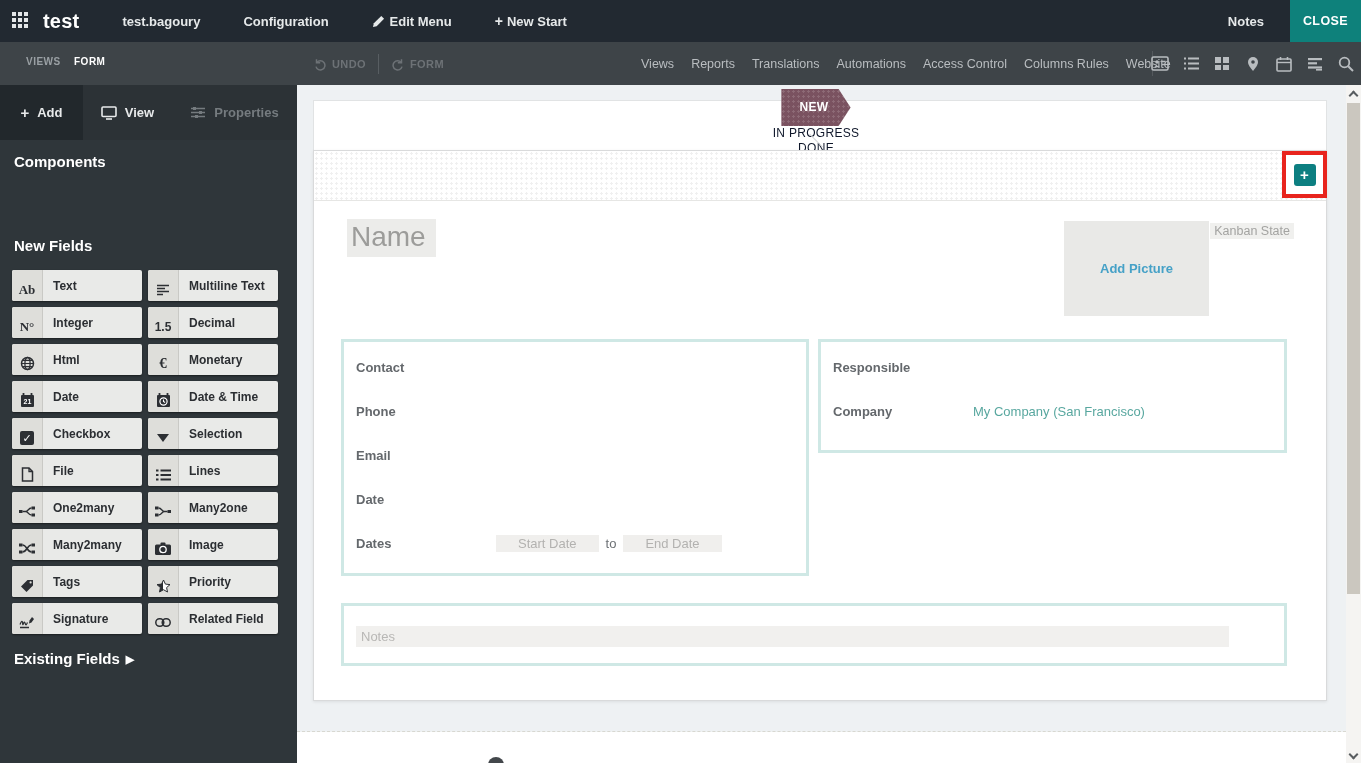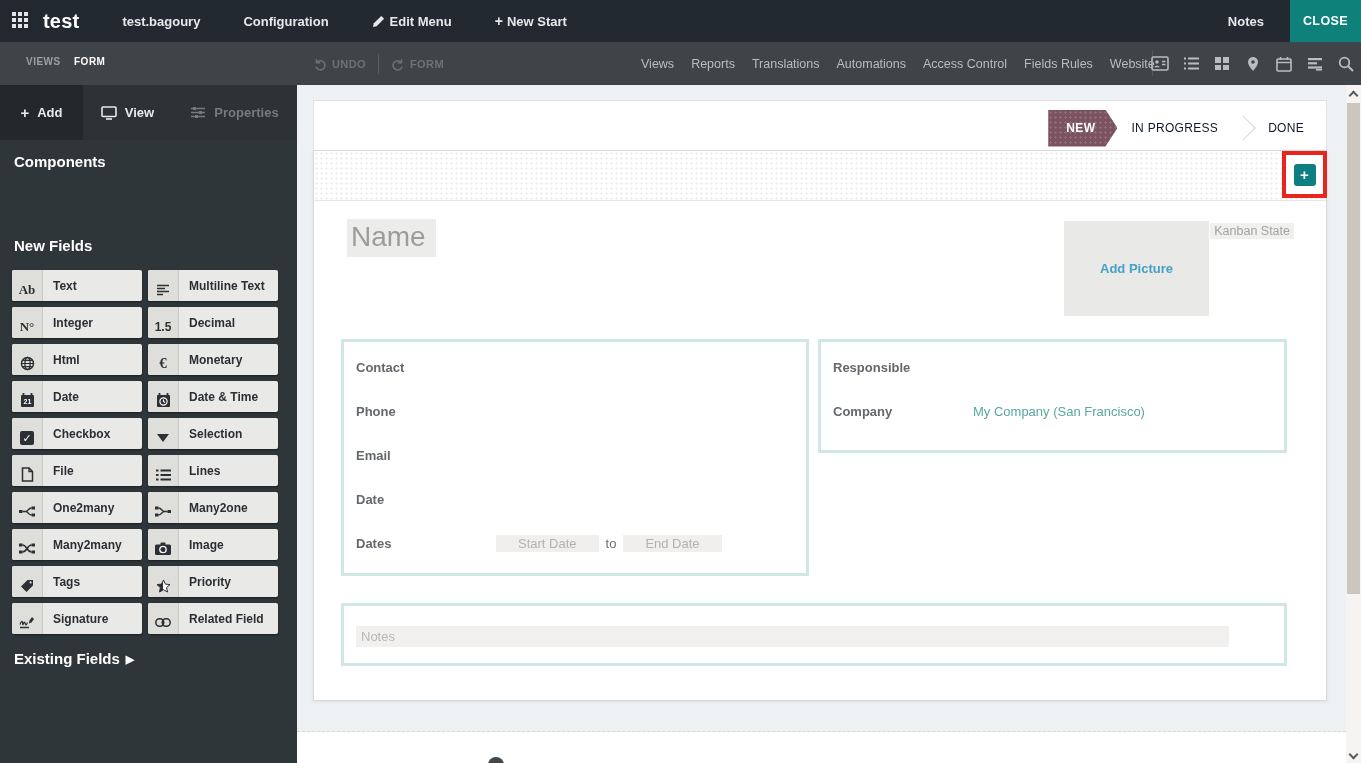--- a/index.html
+++ b/index.html
@@ -51,21 +51,21 @@
   .glyph-euro { font-family:"Liberation Serif", serif; font-weight:bold; font-size:15px; }
   .cb-ic { width:14px; height:14px; background:#2c2f33; border-radius:2px; color:#fff; font-size:11px; line-height:14px; text-align:center; }
   .tri-down { width:0; height:0; border-left:6px solid transparent; border-right:6px solid transparent; border-top:8px solid #2c2f33; }
   .existing { position:absolute; left:14px; top:565px; color:#fff; font-size:15px; font-weight:bold; cursor:pointer; }
   .existing .caret { font-size:11px; margin-left:6px; vertical-align:1px; }
 
   
   .canvas { position:absolute; left:297px; top:85px; width:1049px; height:678px; background:#eef1f3; }
   .dots { background-image:radial-gradient(rgba(0,0,0,.06) 1px, transparent 1.2px); background-size:5px 5px; }
 
-  .statusstrip { position:absolute; left:16px; top:15px; width:1014px; height:56px; background:#fff; border:1px solid #e1e3e4; display:flex; align-items:center; justify-content:flex-end; padding-right:8px; }
+  .statusstrip { position:absolute; left:16px; top:15px; width:1014px; height:56px; background:#fff; border:1px solid #e1e3e4; display:flex; align-items:center; justify-content:flex-end; padding-right:8px;flex-direction:column; }
   .stage-new { height:37px; line-height:37px; background:#7a5260; color:#fff; font-size:12px; font-weight:bold; letter-spacing:.4px; padding:0 22px 0 18px; clip-path:polygon(0 0, calc(100% - 12px) 0, 100% 50%, calc(100% - 12px) 100%, 0 100%); background-image:radial-gradient(rgba(255,255,255,.14) 1px, transparent 1.2px); background-size:5px 5px; cursor:pointer; }
   .stage { color:#0f172a; font-size:12px; font-weight:normal; letter-spacing:.3px; padding:0 14px; cursor:pointer; }
   .chev { width:18px; height:18px; border-top:1px solid #d5d7d8; border-right:1px solid #d5d7d8; transform:rotate(45deg); margin:0 2px; }
 
   .sheet { position:absolute; left:16px; top:65px; width:1014px; height:551px; background:#fff; border:1px solid #d9dadb; box-shadow:0 1px 3px rgba(0,0,0,.08); }
   .buttonbox { position:absolute; left:0; top:0; width:100%; height:50px; border-bottom:1px solid #e6e6e4; }
   .highlight-box { position:absolute; right:-1px; top:0; width:45px; height:47px; border:4px solid #e8241d; background:#fff; display:flex; align-items:center; justify-content:center; }
   .addbtn { width:22px; height:22px; background:#0d7f81; border-radius:3px; color:#fff; font-size:15px; font-weight:bold; line-height:21px; text-align:center; border:none; cursor:pointer; }
 
   .name-block { position:absolute; left:33px; top:68px; padding:2px 10px 4px 4px; background:#ececea; color:#9c9c9a; font-size:28px; cursor:text; }
@@ -154,21 +154,21 @@
           </svg>
         <span>FORM</span>
       </span>
     </div>
     <div class="studio-tabs">
       <span class="studio-tab">Views</span>
       <span class="studio-tab">Reports</span>
       <span class="studio-tab">Translations</span>
       <span class="studio-tab">Automations</span>
       <span class="studio-tab">Access Control</span>
-      <span class="studio-tab">Fields Rules</span>
+      <span class="studio-tab">Columns Rules</span>
       <span class="studio-tab">Website</span>
     </div>
     <div class="bar-div"></div>
     <div class="view-icons">
       <span class="vi">
         <svg width="18" height="15" viewBox="0 0 18 15">
             <rect x="1" y="1" width="16" height="13" rx="1.5" fill="none" stroke="#b9bdc0" stroke-width="1.6"></rect>
             <circle cx="6" cy="6" r="1.7" fill="#b9bdc0"></circle>
             <path d="M3.4 11.3c.4-2 4.8-2 5.2 0z" fill="#b9bdc0"></path>
             <path d="M11 5.5h3.5M11 8.5h3.5" stroke="#b9bdc0" stroke-width="1.3"></path>

